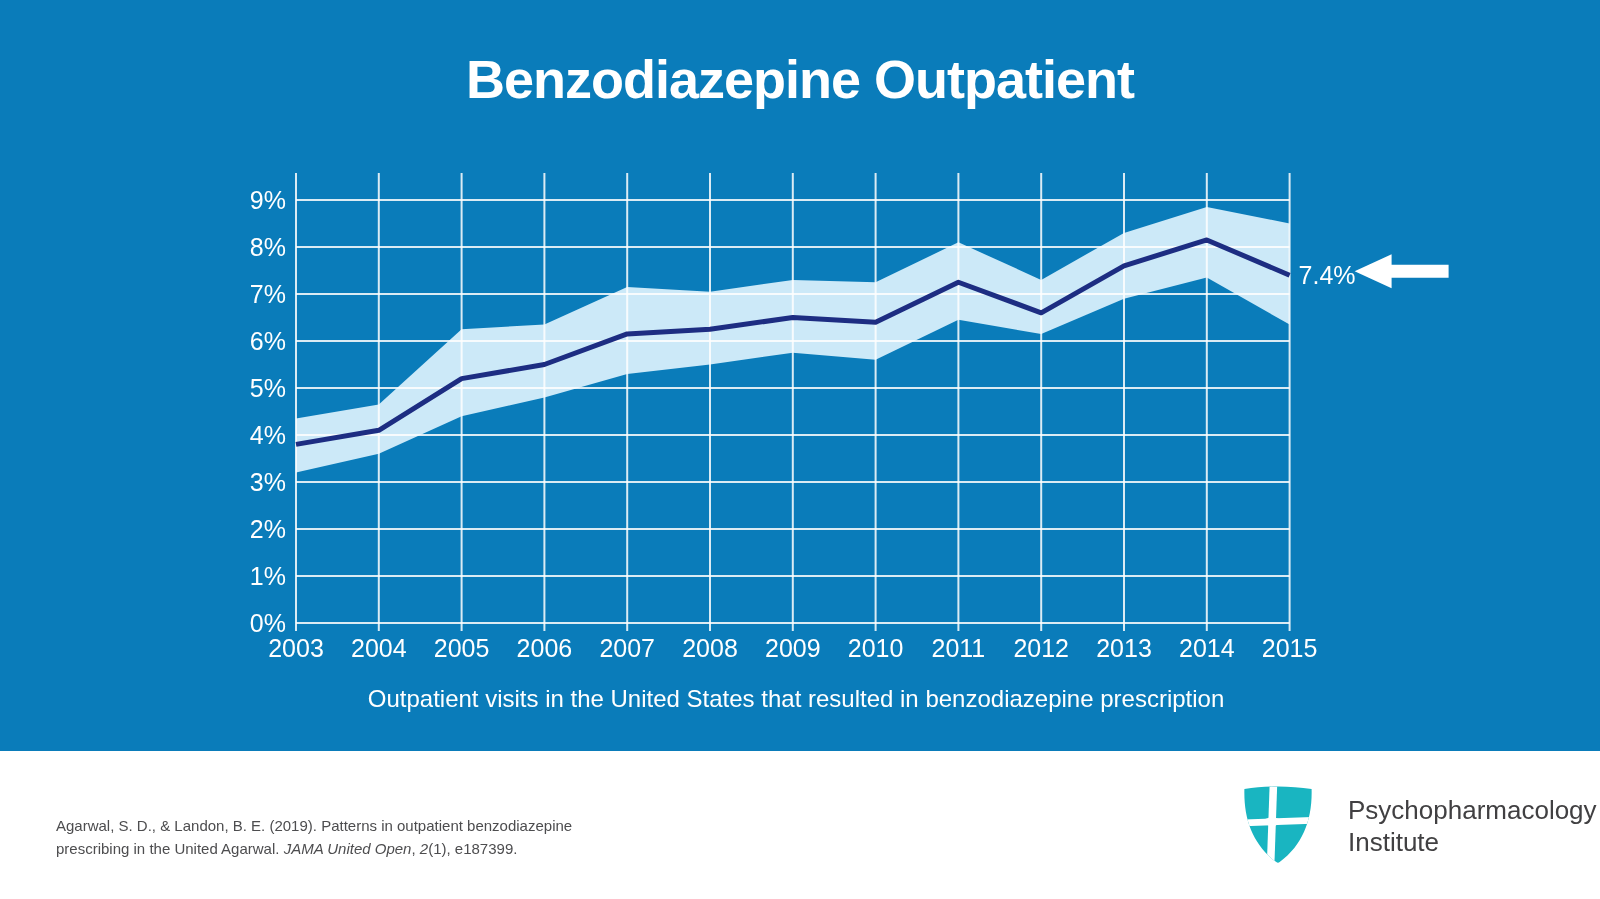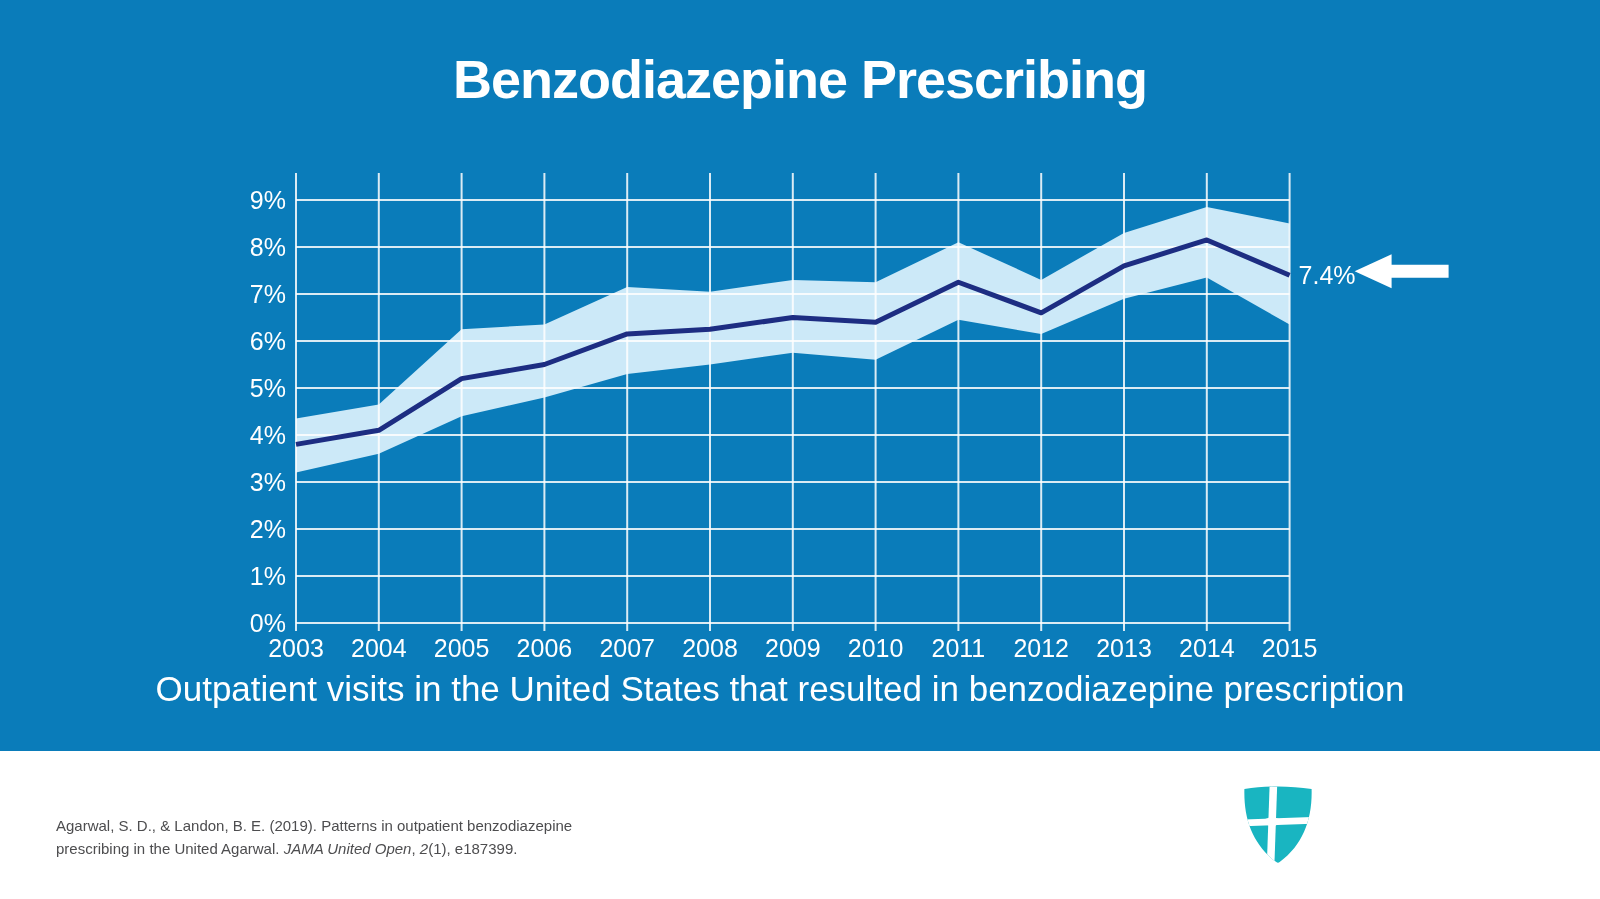--- a/index.html
+++ b/index.html
@@ -10,40 +10,40 @@
   }
   .slide{position:relative;width:1600px;height:899px;overflow:hidden;}
   .blue-section{position:absolute;left:0;top:0;width:1600px;height:751px;background:#0a7cba;}
   .title{
     position:absolute;left:0;top:48px;width:1600px;margin:0;
     text-align:center;color:#ffffff;font-size:54px;font-weight:bold;letter-spacing:-1px;
   }
   svg.chart{position:absolute;left:0;top:0;width:1600px;height:751px;}
   svg.chart text{font-family:"Liberation Sans",sans-serif;fill:#ffffff;font-size:25px;}
   .subtitle{
-    position:absolute;left:0;top:669px;width:1560px;margin:0;
-    text-align:center;color:#ffffff;font-size:35px;font-weight:400;
+    position:absolute;left:0;top:669px;width:1560px;margin:16px;
+    text-align:center;color:#ffffff;font-size:24px;font-weight:400;
   }
   .footer{position:absolute;left:0;top:751px;width:1600px;height:148px;background:#ffffff;}
   .citation{
     position:absolute;left:45px;top:52px;margin:11px;width:560px;
     font-size:15px;line-height:1.55;color:#4d4d4f;
   }
   .citation .it{font-style:italic;}
   .logo{position:absolute;left:1236px;top:32px;display:flex;align-items:center;gap:28px;}
   .shield{width:84px;height:86px;display:block;}
   .logo-text{font-size:26px;line-height:1.25;color:#414042;}
 </style>
 </head>
 <body>
 
 <div class="slide">
 
   <div class="blue-section">
-    <h1 class="title">Benzodiazepine Prescribing</h1>
+    <h1 class="title">Benzodiazepine Outpatient</h1>
 
     <svg id="chart" class="chart" viewBox="0 0 1600 751">
         <polygon points="296,418.55 378.8,404.45 461.6,329.25 544.4,324.55 627.2,286.95 710,291.65000000000003 792.8,279.90000000000003 875.6,282.25 958.4,242.3 1041.1999999999998,279.90000000000003 1124,232.89999999999998 1206.8,207.05 1289.6,223.5 1289.6,324.55 1206.8,277.55 1124,298.7 1041.1999999999998,333.95 958.4,319.84999999999997 875.6,359.8 792.8,352.75 710,364.5 627.2,373.9 544.4,397.4 461.6,416.2 378.8,453.79999999999995 296,472.6" fill="#cce9f8"></polygon>
         <line x1="296" y1="623" x2="1289.6" y2="623" stroke="#ffffff" stroke-width="2" opacity="0.85"></line>
         <line x1="296" y1="576" x2="1289.6" y2="576" stroke="#ffffff" stroke-width="2" opacity="0.85"></line>
         <line x1="296" y1="529" x2="1289.6" y2="529" stroke="#ffffff" stroke-width="2" opacity="0.85"></line>
         <line x1="296" y1="482" x2="1289.6" y2="482" stroke="#ffffff" stroke-width="2" opacity="0.85"></line>
         <line x1="296" y1="435" x2="1289.6" y2="435" stroke="#ffffff" stroke-width="2" opacity="0.85"></line>
         <line x1="296" y1="388" x2="1289.6" y2="388" stroke="#ffffff" stroke-width="2" opacity="0.85"></line>
         <line x1="296" y1="341" x2="1289.6" y2="341" stroke="#ffffff" stroke-width="2" opacity="0.85"></line>
@@ -104,16 +104,20 @@
             <path d="M10,6 C36,2 64,2 90,6 C91,42 80,72 52,93 C50.8,93.9 49.2,93.9 48,93 C20,72 9,42 10,6 Z"></path>
           </clipPath>
         </defs>
         <path id="shieldShape" d="M10,6 C36,2 64,2 90,6 C91,42 80,72 52,93 C50.8,93.9 49.2,93.9 48,93 C20,72 9,42 10,6 Z" fill="#19b5c1"></path>
         <g clip-path="url(#shieldClip)" fill="#ffffff">
           <rect x="38.5" y="0" width="9" height="100" transform="rotate(2 43 45)"></rect>
           <rect x="0" y="41" width="100" height="8" transform="rotate(-2 43 45)"></rect>
           <path d="M43,25 L46.8,40.2 L61,44.8 L46.8,49.4 L43,65 L39.2,49.4 L25,44.8 L39.2,40.2 Z"></path>
         </g>
       </svg>
+      <div class="logo-text">
+        <div>Psychopharmacology</div>
+        <div>Institute</div>
+      </div>
     </div>
   </div>
 
 </div>
 
 </body></html>

